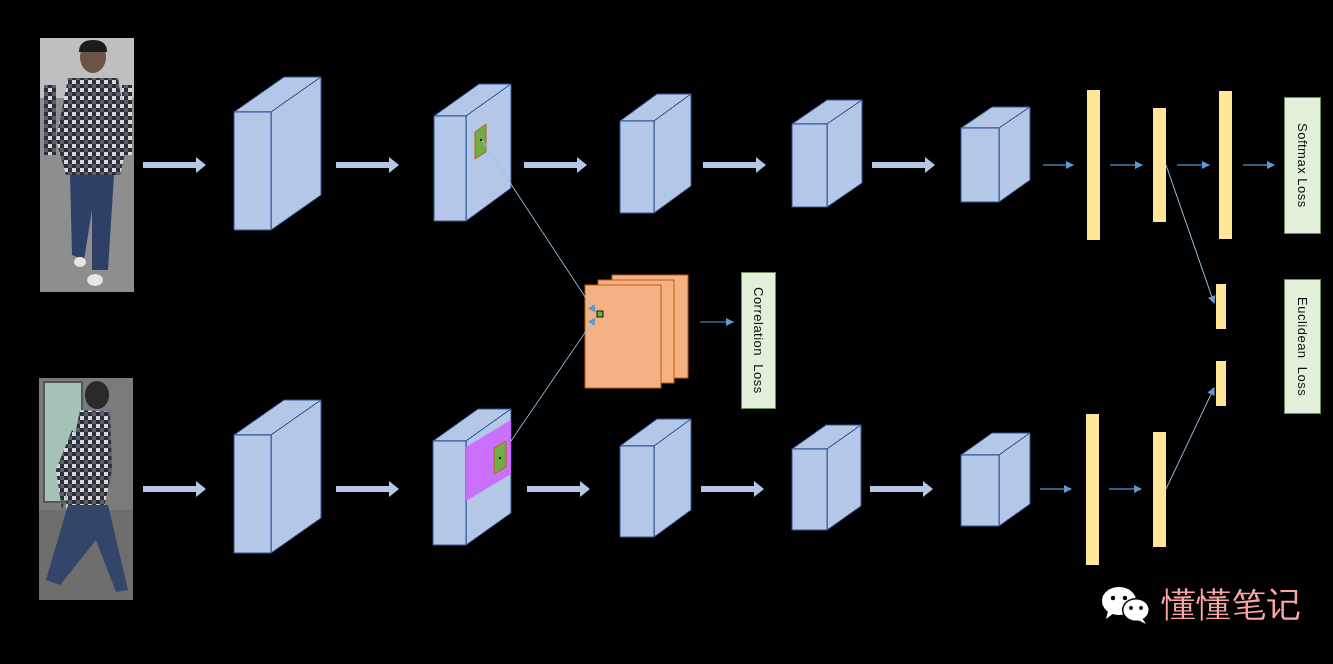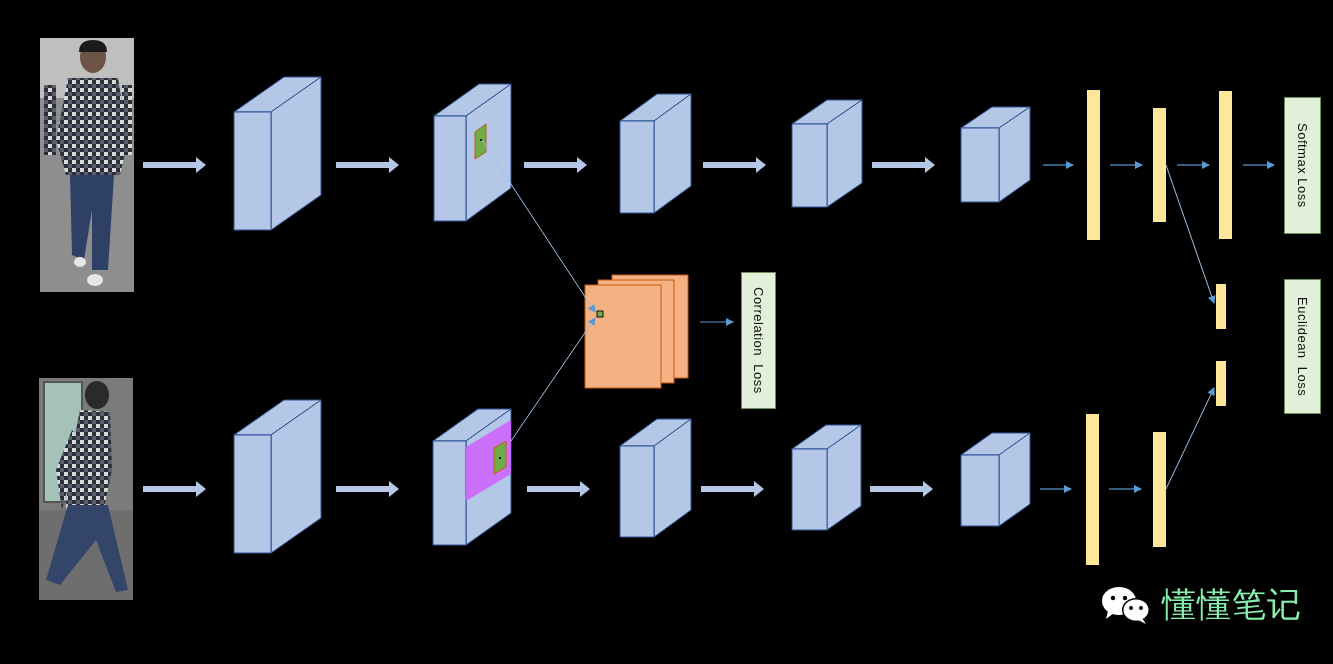--- a/index.html
+++ b/index.html
@@ -1,21 +1,21 @@
 <!DOCTYPE html>
 <html><head>
 <meta charset="utf-8">
 <style>
   html, body { margin:0; padding:0; background:#000; }
   body { width:1333px; height:664px; position:relative; overflow:hidden; font-family:"Liberation Sans", sans-serif; }
   #diagram { position:absolute; left:0; top:0; }
   .loss-box { position:absolute; background:#e2f0d9; border:1px solid #6f8f5a; box-sizing:border-box; display:flex; align-items:center; justify-content:center; }
   .loss-box span { writing-mode: vertical-rl; font-size:13px; color:#111; letter-spacing:0.5px; white-space:pre; }
   .watermark { position:absolute; left:1100px; top:582px; display:flex; align-items:center; gap:8px; }
-  .watermark .wm-text { color:#86efac; font-size:34px; font-family:"DejaVu Sans", sans-serif; letter-spacing:1px; }
+  .watermark .wm-text { color:#fca5a5; font-size:34px; font-family:"DejaVu Sans", sans-serif; letter-spacing:1px; }
 </style>
 </head>
 <body>
 
 <svg id="diagram" width="1333" height="664" viewBox="0 0 1333 664" xmlns="http://www.w3.org/2000/svg">
   <defs>
     <marker id="ah" markerWidth="8" markerHeight="8" refX="7" refY="4" orient="auto" markerUnits="userSpaceOnUse">
       <path d="M0,0 L8,4 L0,8 Z" fill="#5b9bd5"></path>
     </marker>
     <pattern id="plaid" width="8" height="8" patternUnits="userSpaceOnUse">

